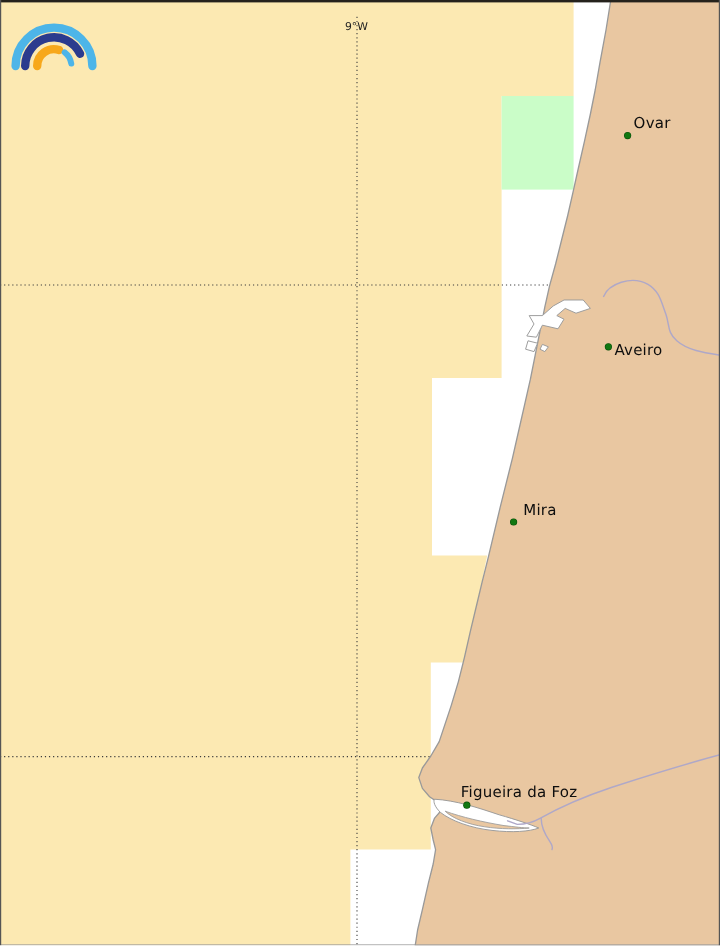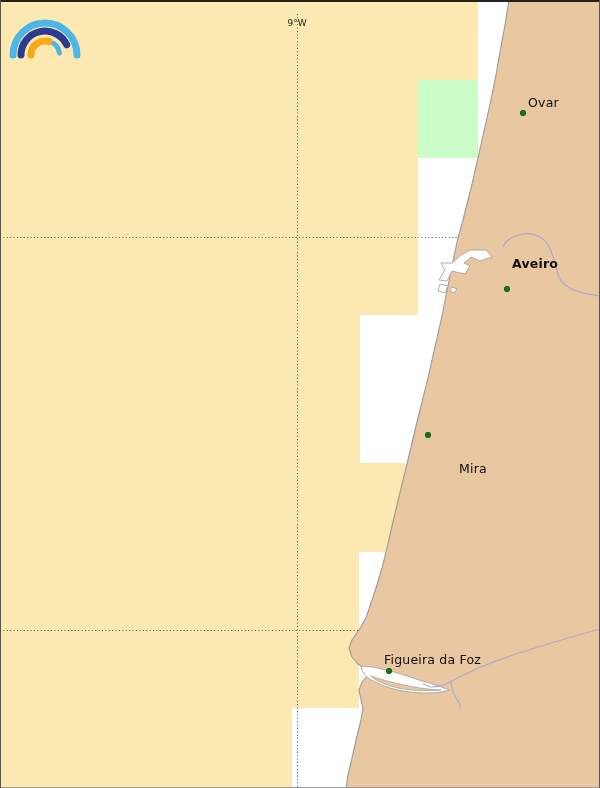--- a/index.html
+++ b/index.html
@@ -77,24 +77,24 @@
       <rect x="599" y="0" width="1" height="788" fill="#555555"></rect>
     </g>
   </svg>
 
   <div class="meridian" style="left: 297px; top: 18px;">9°W</div>
 
   <div class="dot" style="left: 523px; top: 113px;"></div>
   <div class="city-label" style="left: 528px; top: 95px;">Ovar</div>
 
   <div class="dot" style="left: 507px; top: 289px;"></div>
-  <div class="city-label" style="left: 512px; top: 256px; font-weight: bold;">Aveiro</div>
+  <div class="city-label" style="left: 512px; top: 284px;">Aveiro</div>
 
   <div class="dot" style="left: 428px; top: 435px;"></div>
-  <div class="city-label" style="left: 459px; top: 417px; margin-top: 44px;">Mira</div>
+  <div class="city-label" style="left: 436px; top: 417px;">Mira</div>
 
   <div class="dot" style="left: 389px; top: 671px;"></div>
   <div class="city-label" style="left: 384px; top: 652px;">Figueira da Foz</div>
 
   <svg class="layer" width="100" height="80" viewBox="0 0 100 80">
     <g fill="none" stroke-linecap="round">
       <path d="M 13 55 A 32 32 0 0 1 77 55" stroke="#4db5e8" stroke-width="7"></path>
       <path d="M 21 55 A 24 24 0 0 1 66.7 44.8" stroke="#2b3b8e" stroke-width="7"></path>
       <path d="M 31 55 A 14 14 0 0 1 49.3 41.7" stroke="#f7a81b" stroke-width="7"></path>
       <path d="M 53.9 43.6 A 14.5 14.5 0 0 1 59.4 53" stroke="#4db5e8" stroke-width="5"></path>

